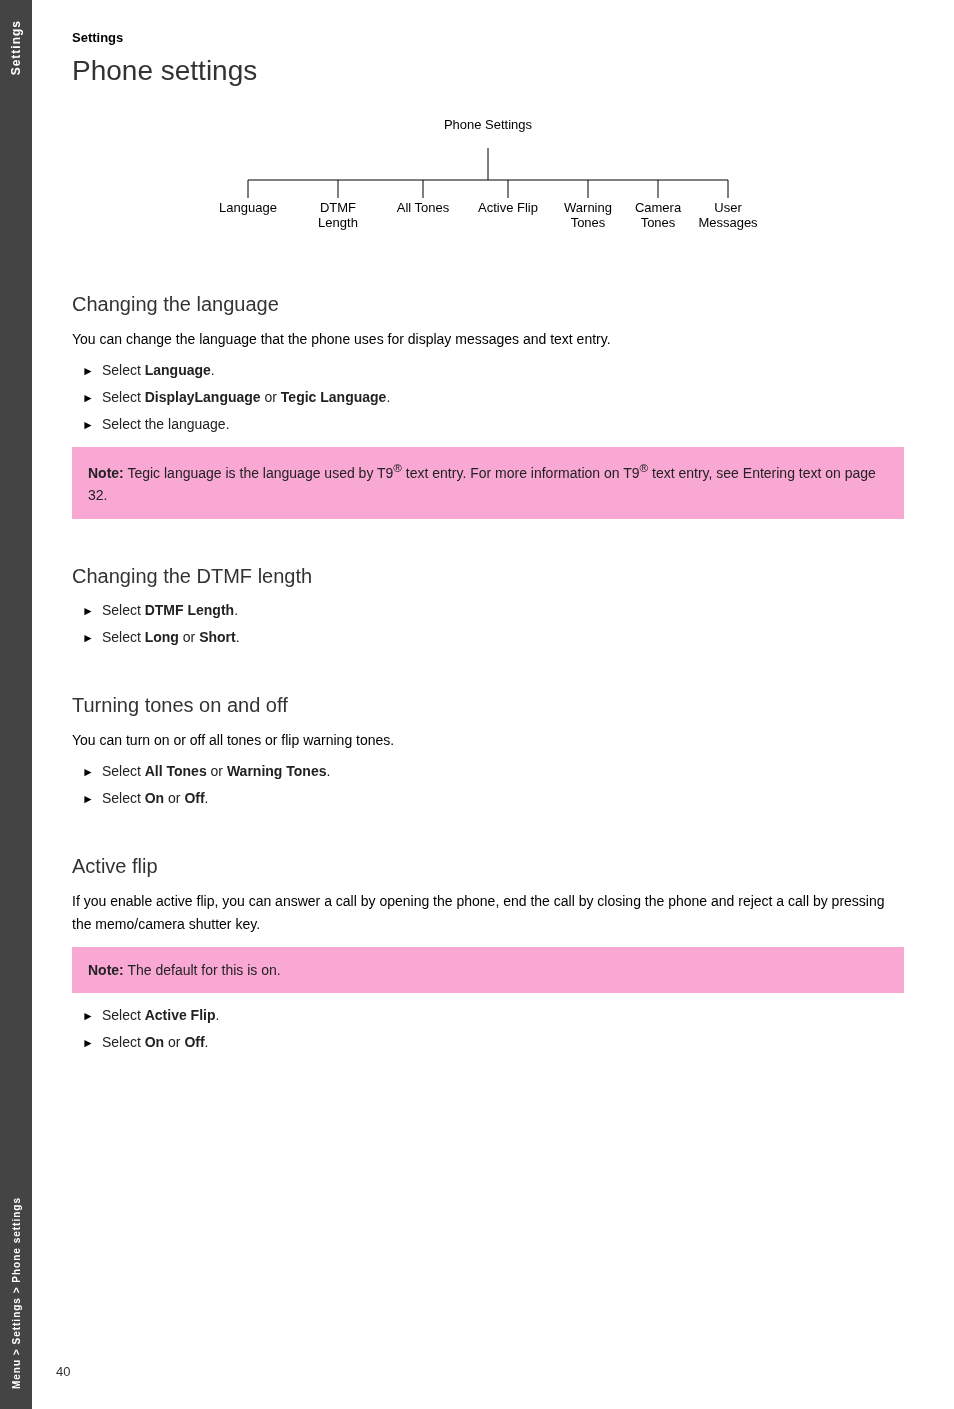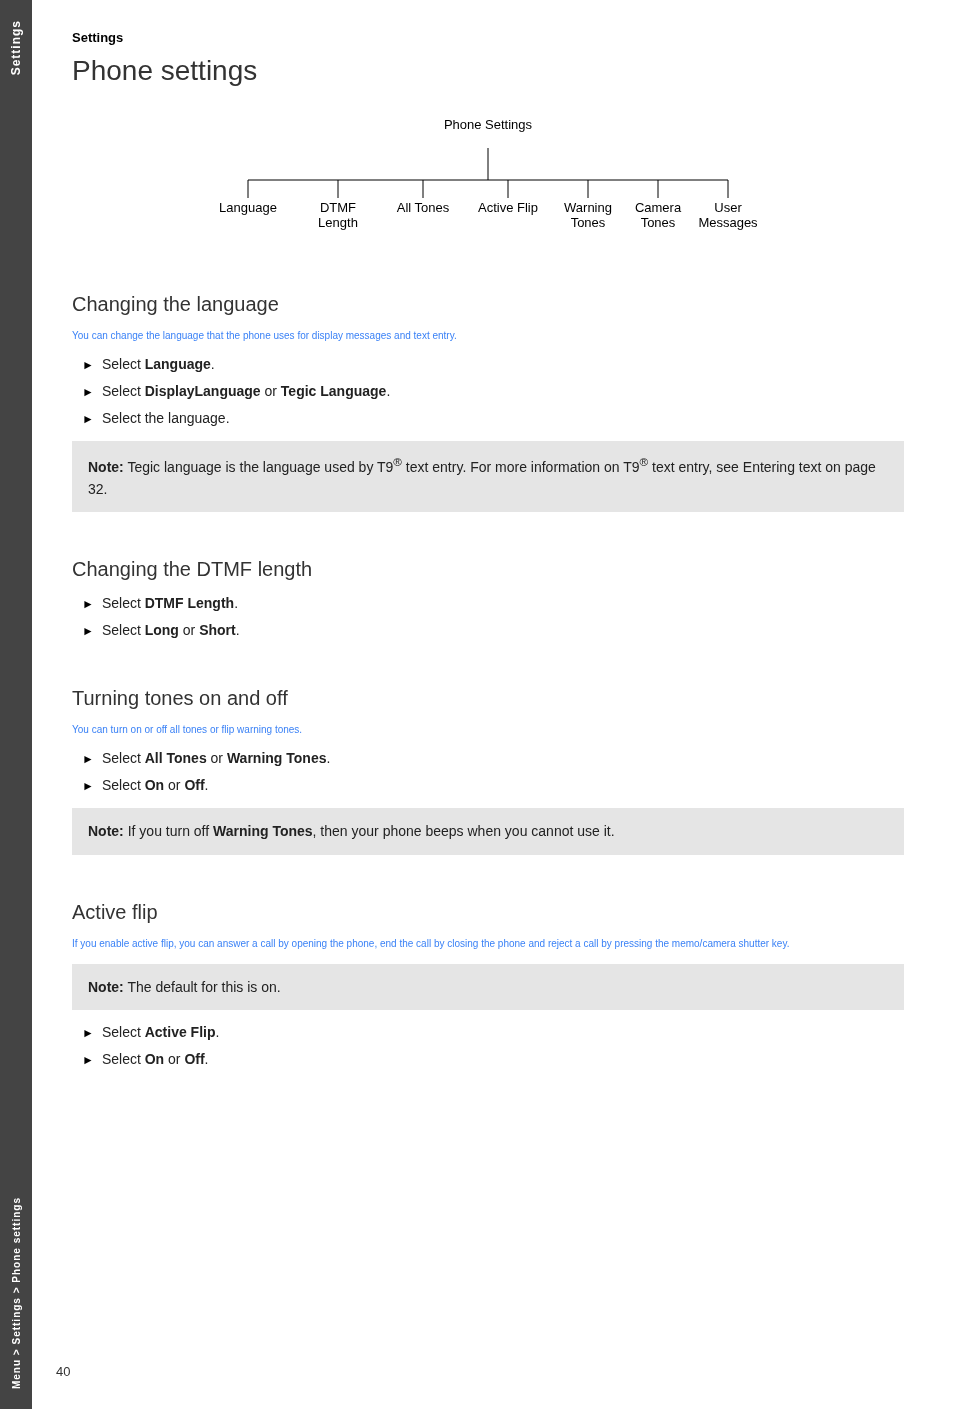--- a/index.html
+++ b/index.html
@@ -87,23 +87,23 @@
       font-size: 20px;
       font-weight: normal;
       color: #333;
       margin-top: 46px;
       margin-bottom: 10px;
       padding-bottom: 2px;
     }
 
     
     .body-text {
-      font-size: 10px;
+      font-size: 14px;
       line-height: 1.6;
-      color: #3b82f6;
+      color: #000000;
       margin-bottom: 10px;
     }
 
     
     .bullet-list {
       margin: 8px 0 8px 10px;
       list-style: none;
     }
     .bullet-list li {
       display: flex;
@@ -116,21 +116,21 @@
     .bullet-arrow {
       font-size: 12px;
       margin-right: 8px;
       margin-top: 2px;
       color: #000;
       flex-shrink: 0;
     }
 
     
     .note-box {
-      background: #e5e5e5;
+      background: #f9a8d4;
       border: none;
       padding: 12px 16px;
       margin: 12px 0;
       font-size: 14px;
       line-height: 1.6;
       color: #222;
     }
     .note-box .note-label {
       font-weight: bold;
     }
@@ -227,23 +227,20 @@
   <ul class="bullet-list">
     <li>
       <span class="bullet-arrow">►</span>
       <span>Select <strong>All Tones</strong> or <strong>Warning Tones</strong>.</span>
     </li>
     <li>
       <span class="bullet-arrow">►</span>
       <span>Select <strong>On</strong> or <strong>Off</strong>.</span>
     </li>
   </ul>
-  <div class="note-box">
-    <span class="note-label">Note:</span> If you turn off <strong>Warning Tones</strong>, then your phone beeps when you cannot use it.
-  </div>
 
   <h2 class="section-heading">Active flip</h2>
   <p class="body-text">If you enable active flip, you can answer a call by opening the phone, end the call by closing the phone and reject a call by pressing the memo/camera shutter key.</p>
   <div class="note-box">
     <span class="note-label">Note:</span> The default for this is on.
   </div>
   <ul class="bullet-list">
     <li>
       <span class="bullet-arrow">►</span>
       <span>Select <strong>Active Flip</strong>.</span>

